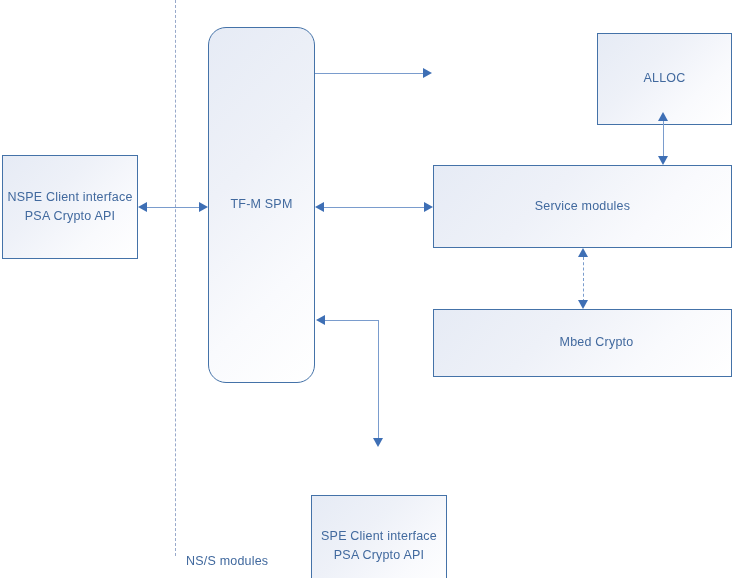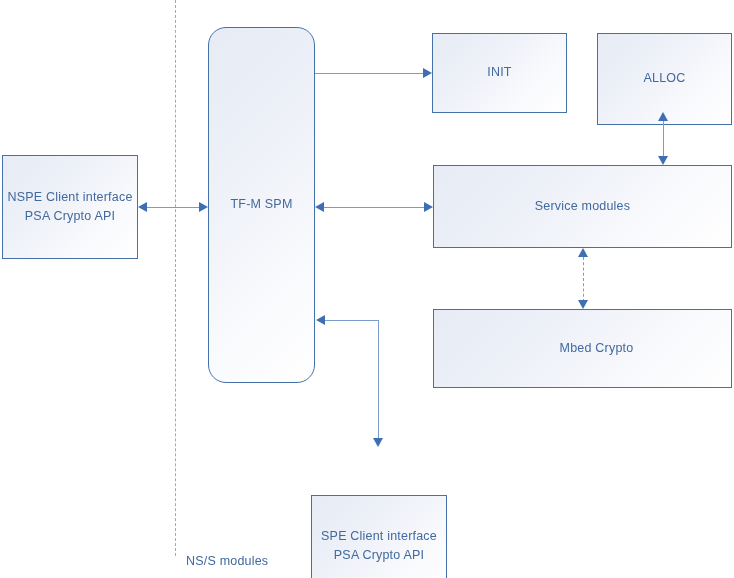--- a/index.html
+++ b/index.html
@@ -96,33 +96,30 @@
 
   <div class="box" style="left:2px; top:155px; width:136px; height:104px;">
     <span class="box-label">NSPE Client interface
 PSA Crypto API</span>
   </div>
 
   <div class="box" style="left:208px; top:27px; width:107px; height:356px;border-radius:18px;">
     <span class="box-label">TF-M SPM</span>
   </div>
 
-  <div class="box" style="left:432px; top:33px; width:135px; height:80px;">
-    <span class="box-label">INIT</span>
-  </div>
 
   <div class="box" style="left:597px; top:33px; width:135px; height:92px;">
     <span class="box-label">ALLOC</span>
   </div>
 
   <div class="box" style="left:433px; top:165px; width:299px; height:83px;">
     <span class="box-label">Service modules</span>
   </div>
 
-  <div class="box" style="left:433px; top:309px; width:299px; height:79px;padding-left:28px;">
+  <div class="box" style="left:433px; top:309px; width:299px; height:68px;padding-left:28px;">
     <span class="box-label">Mbed Crypto</span>
   </div>
 
   <div class="box" style="left:311px; top:447px; width:136px; height:102px;margin-top:48px;">
     <span class="box-label">SPE Client interface
 PSA Crypto API</span>
   </div>
 
   <div class="seg-h" style="left:146px; top:207px; width:56px;"></div>
   <div class="arrowhead arrow-left" style="left:138px; top:202px;"></div>

